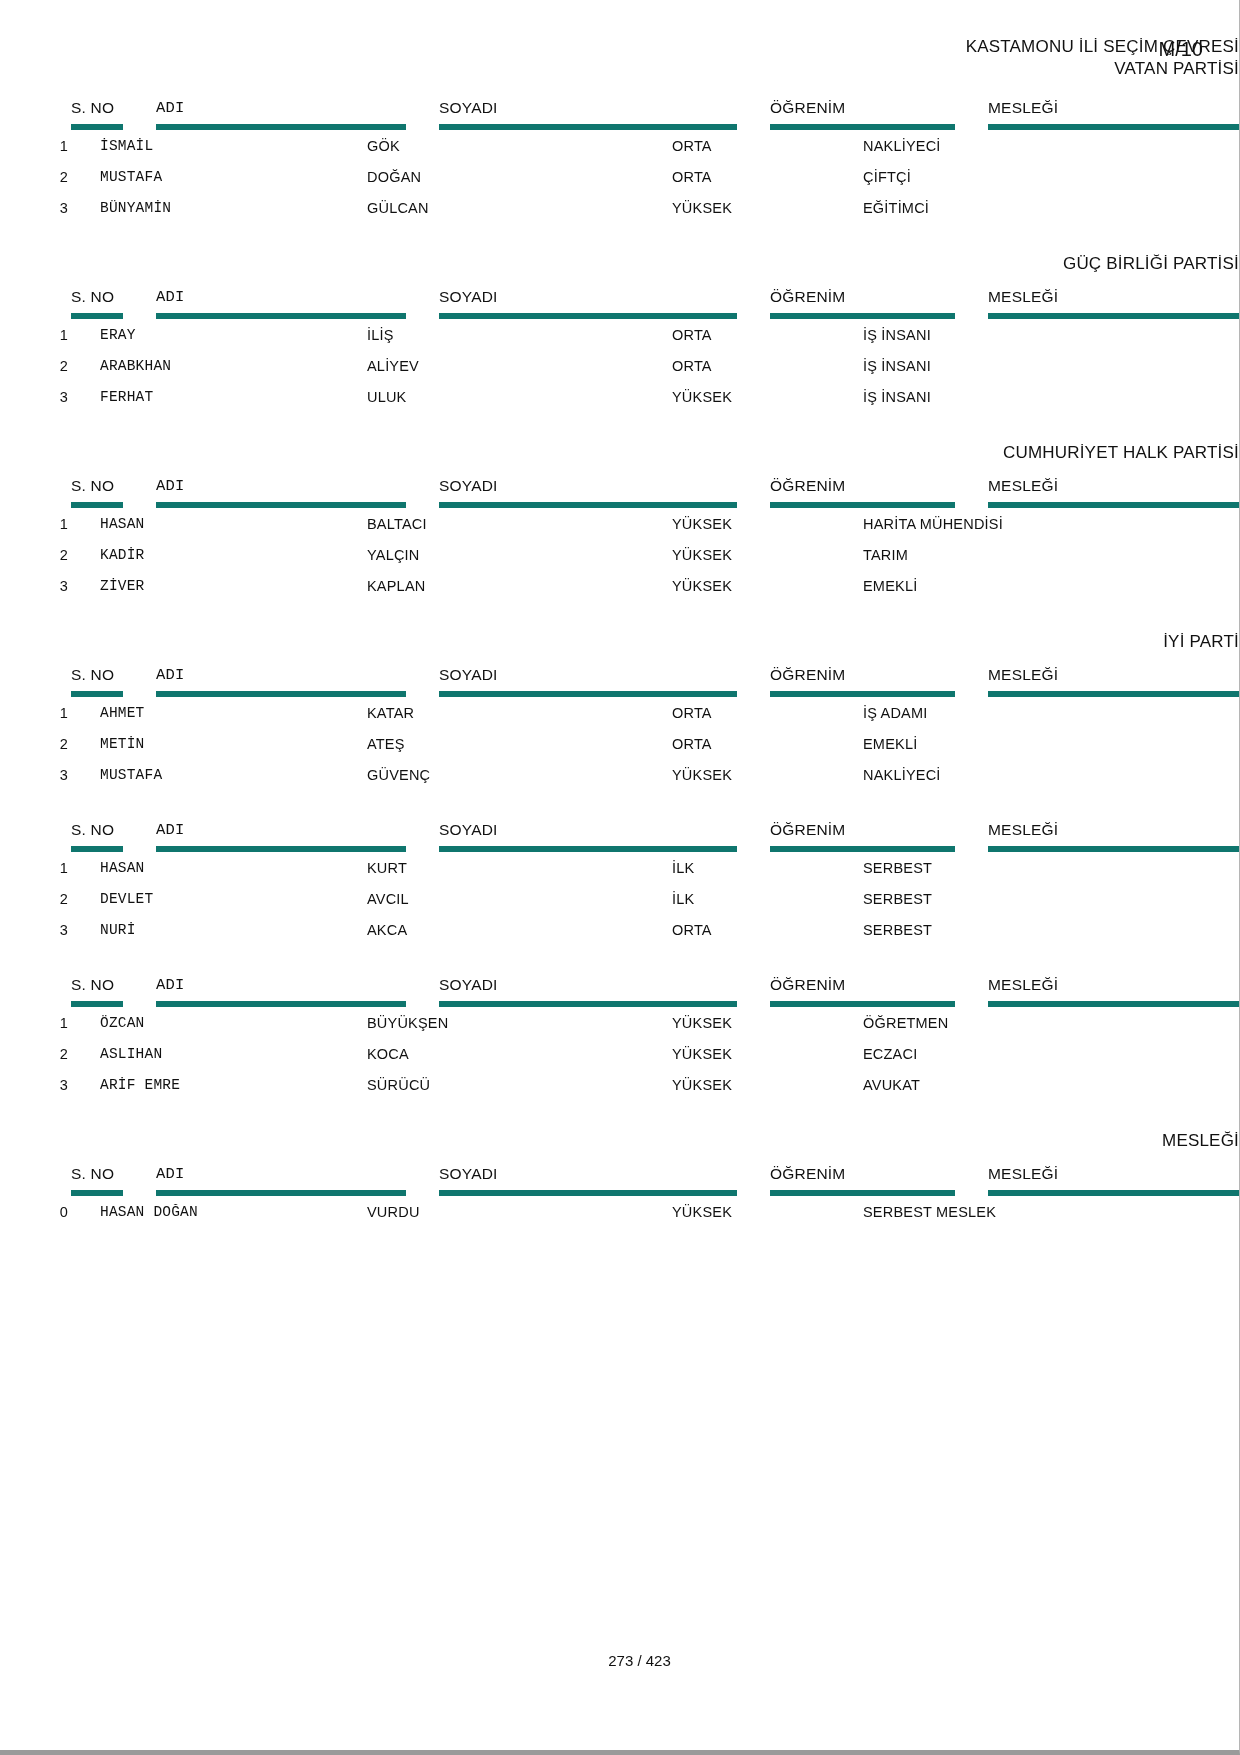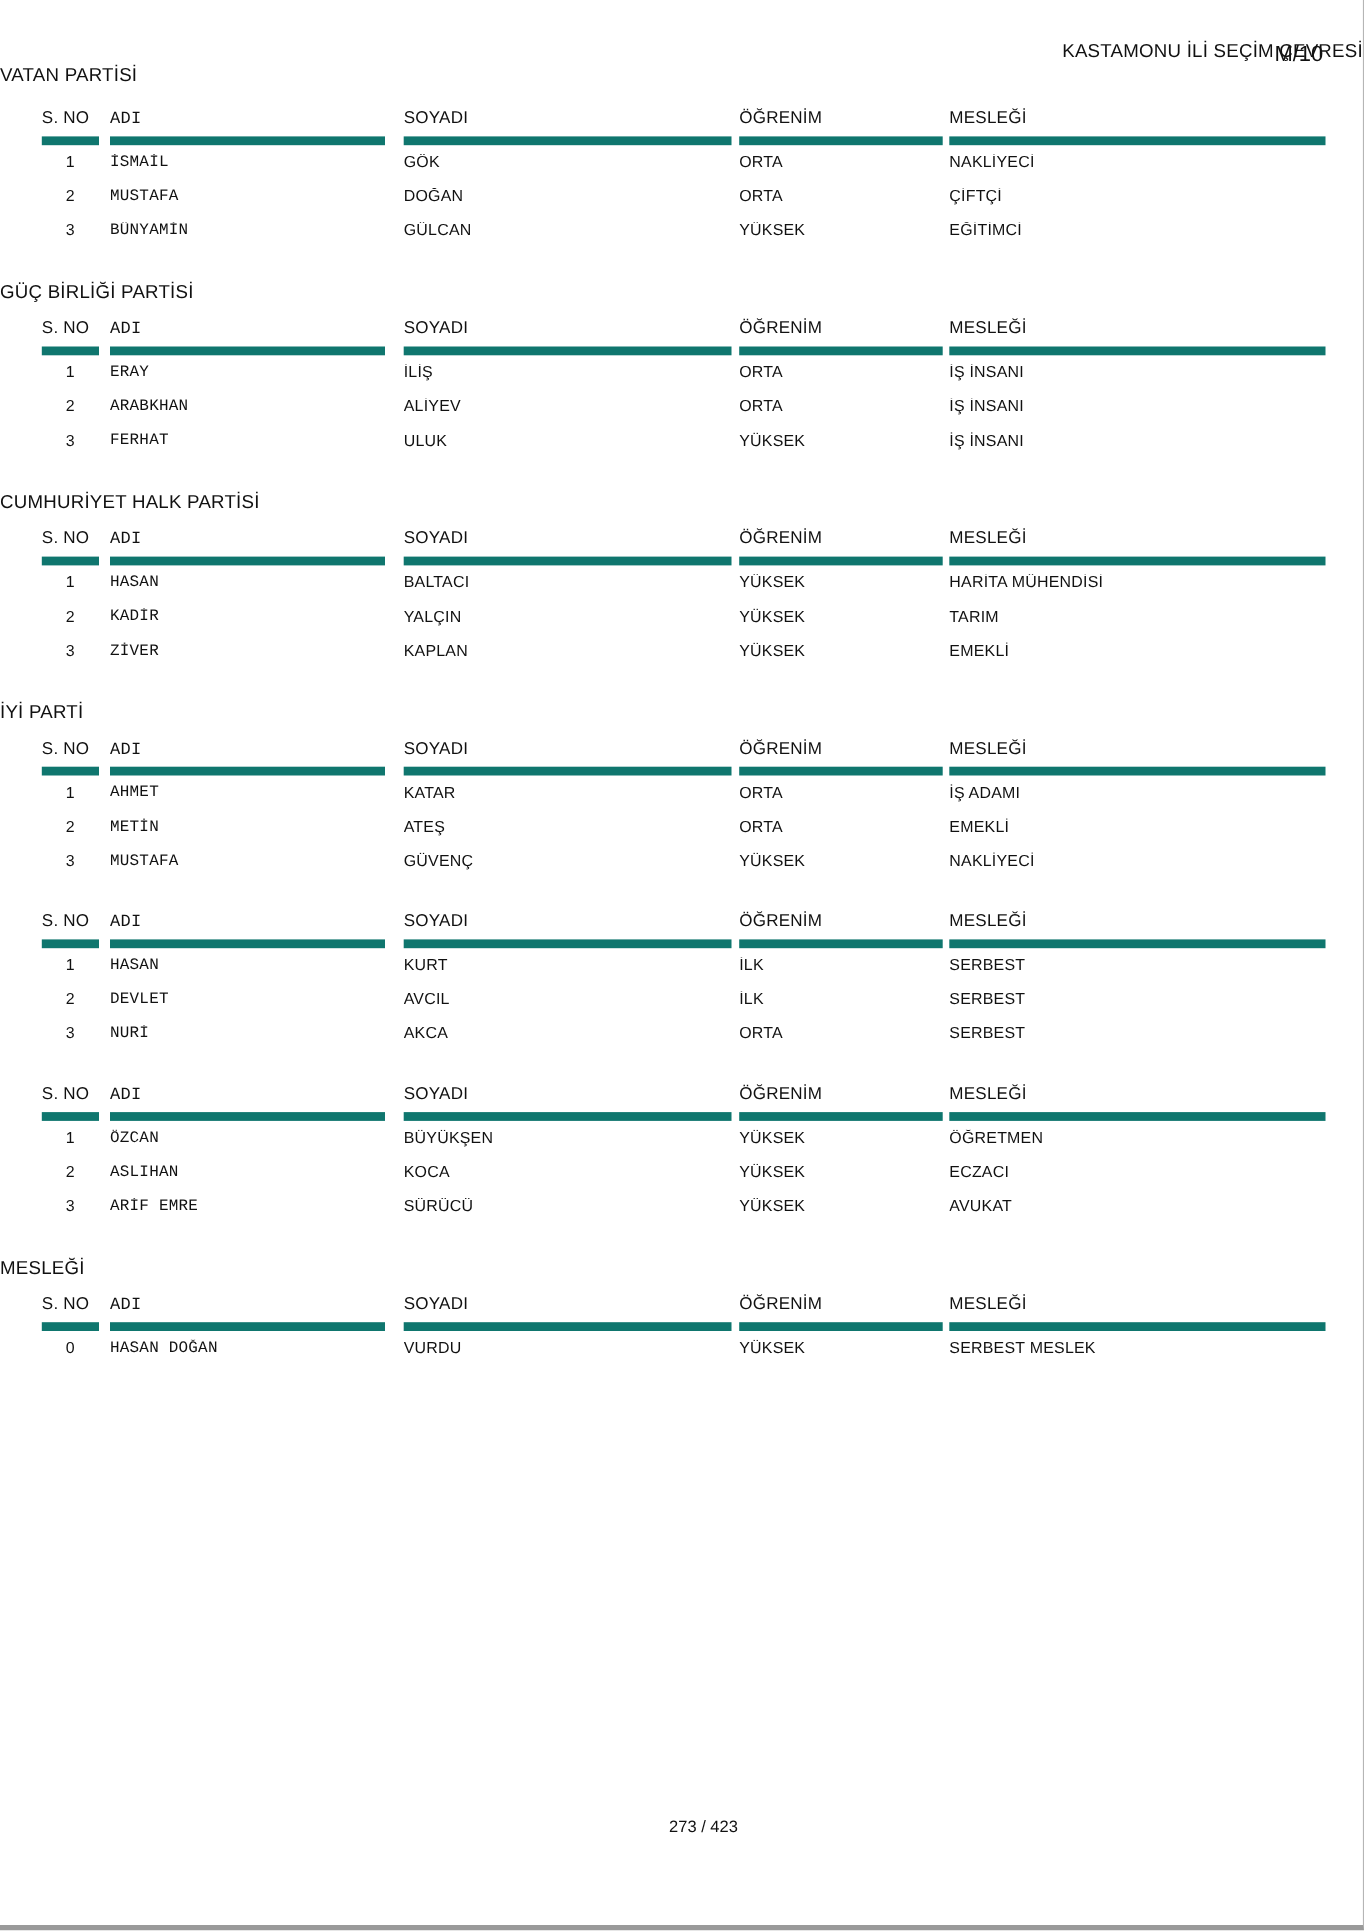--- a/index.html
+++ b/index.html
@@ -36,26 +36,27 @@
     right: 36px;
     font-size: 20px;
   }
   .sections {
     padding: 0 0 0 0;
   }
   .section {
     margin-bottom: 30px;
   }
   .party-title {
-    text-align: left;
+    text-align: right;
     font-size: 17px;
     line-height: 22px;
     font-weight: normal;
     letter-spacing: 0.2px;
     margin: 0 0 12px 0;
+    padding-left: 16px;
   }
   .section:first-of-type .party-title {
     margin-bottom: 18px;
   }
   .thead, .trow {
     display: flex;
     padding-left: 38px;
   }
   .cell {
     flex: 0 0 auto;
@@ -64,22 +65,23 @@
   }
   .c0 { width: 52px; }
   .c1 { width: 250px; margin-left: 10px; font-family: Liberation Mono, monospace; }
   .c2 { width: 298px; margin-left: 17px; }
   .c3 { width: 185px; margin-left: 7px; }
   .c4 { width: 342px; margin-left: 6px; }
   .thead .cell {
     font-size: 15.5px;
     line-height: 20px;
     padding-bottom: 6px;
-    border-bottom: 8px solid #0f766e;
+    border-bottom: 6px solid #0f766e;
     letter-spacing: 0.2px;
+    margin-left: 33px;
   }
   .trow {
     height: 31px;
     align-items: center;
   }
   .trow .cell {
     font-size: 14.5px;
     letter-spacing: 0.2px;
   }
   .trow .c0 { text-align: center; }

